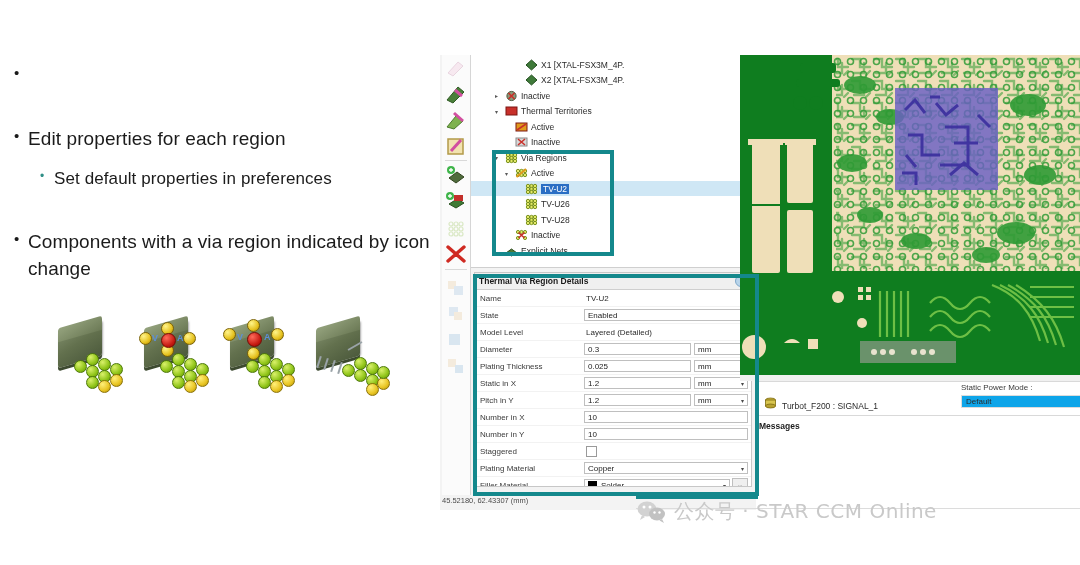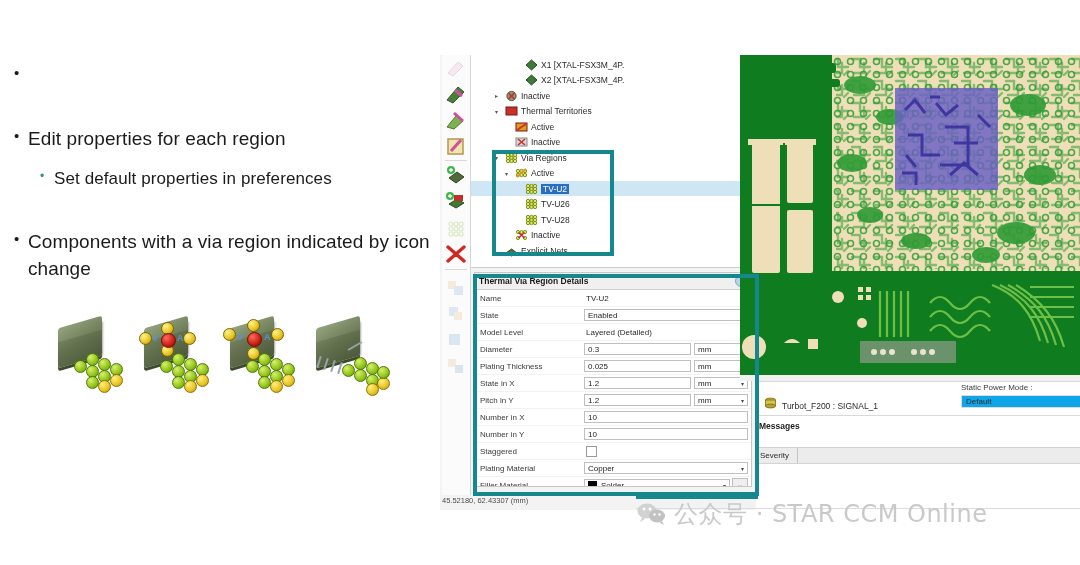--- a/index.html
+++ b/index.html
@@ -104,21 +104,21 @@
   #sev-head{position:absolute;left:0;top:66px;width:324px;height:15px;background:#ececec;
             border-top:1px solid #d3d3d3;border-bottom:1px solid #d3d3d3;}
   #sev-cell{position:absolute;left:4px;top:0;height:15px;line-height:15px;font-size:8px;color:#2b2b2b;
             padding-right:8px;border-right:1px solid #c5c5c5;}
   
   .anno{position:absolute;border:4px solid #14888c;box-sizing:border-box;pointer-events:none;}
   #anno-tree{left:492px;top:150px;width:122px;height:106px;}
   #anno-props{left:473px;top:274px;width:286px;height:222px;}
   
   #wm{position:absolute;left:636px;top:498px;display:flex;align-items:center;}
-  #wm .txt{font-size:24px;color:#c9c9c9;letter-spacing:.5px;font-family:"DejaVu Sans",sans-serif;}
+  #wm .txt{font-size:20px;color:#c9c9c9;letter-spacing:.5px;font-family:"DejaVu Sans",sans-serif;}
   #wm-line{position:absolute;left:636px;top:508px;width:444px;height:1px;background:#dcdcdc;}
   #wm-top-teal{position:absolute;left:636px;top:496px;width:122px;height:3px;background:#14888c;}
   .wechat{width:30px;height:24px;margin-right:8px;position:relative;}
 </style>
 </head>
 <body>
 
 <div id="slide-text">
 
   <div class="bullet-row" id="bl1">
@@ -508,21 +508,21 @@
         </div>
         <div class="prow">
           <div class="plabel">Plating Thickness</div>
           <div class="pinput pwide">0.025</div>
           <div class="pinput punit">
             <span>mm</span>
             <span class="caret">▾</span>
           </div>
         </div>
         <div class="prow">
-          <div class="plabel">State in X</div>
+          <div class="plabel">Static in X</div>
           <div class="pinput pwide">1.2</div>
           <div class="pinput punit">
             <span>mm</span>
             <span class="caret">▾</span>
           </div>
         </div>
         <div class="prow">
           <div class="plabel">Pitch in Y</div>
           <div class="pinput pwide">1.2</div>
           <div class="pinput punit">
@@ -674,23 +674,20 @@
       </span>
       <span class="lbl">Turbot_F200 : SIGNAL_1</span>
     </div>
 
     <div id="spm-label">Static Power Mode :</div>
     <div id="spm-box">Default</div>
 
     <div class="rp-divider" style="top:34px;"></div>
     <div id="msg-label">Messages</div>
 
-    <div id="sev-head">
-      <div id="sev-cell">Severity</div>
-    </div>
   </div>
 
 </div>
 
 <div class="anno" id="anno-tree"></div>
 <div class="anno" id="anno-props"></div>
 
 <div id="wm-top-teal"></div>
 <div id="wm-line"></div>
 <div id="wm">

